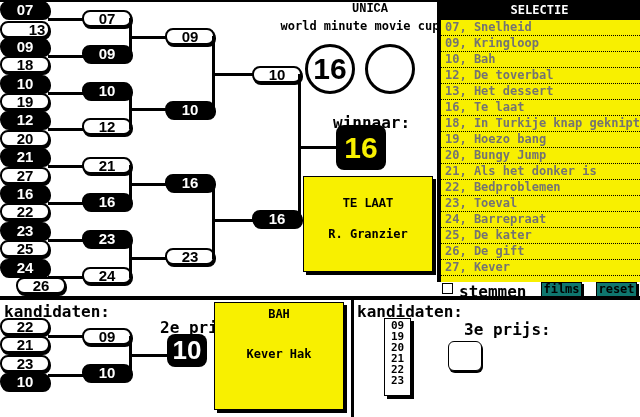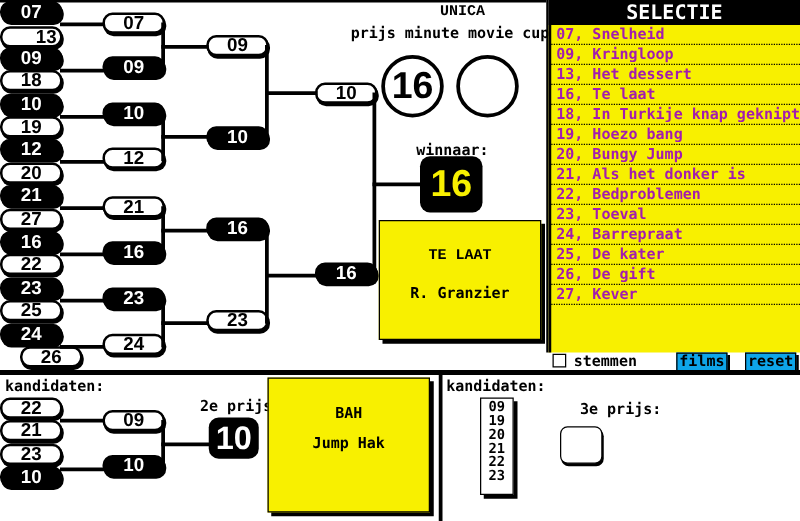--- a/index.html
+++ b/index.html
@@ -6,33 +6,33 @@
   body { width: 640px; height: 417px; background: #fff; position: relative; overflow: hidden;
          font-family: "DejaVu Sans", sans-serif; color: #000; }
   .pill { position: absolute; width: 50px; height: 17px; border: 2px solid #000; border-radius: 8px;
           font-family: "Liberation Sans", sans-serif; font-weight: bold; font-size: 15px; line-height: 13px;
           text-align: center; background: #fff; color: #000; box-shadow: 1px 2px 0 #000; cursor: pointer; }
   .pill.dark { background: #000; color: #fff; }
   .ln { position: absolute; background: #000; }
   .title { position: absolute; font-family: "DejaVu Sans Mono", monospace; font-weight: bold; font-size: 12px; text-align: center; }
   .circle { position: absolute; width: 50px; height: 50px; border: 3px solid #000; border-radius: 50%;
             font-family: "Liberation Sans", sans-serif; font-weight: bold; font-size: 30px; line-height: 44px; text-align: center; }
-  .lbl { position: absolute; font-family: "DejaVu Sans Mono", monospace; font-weight: bold; font-size: 12px; }
+  .lbl { position: absolute; font-family: "DejaVu Sans Mono", monospace; font-weight: bold; font-size: 16px; }
   .bigbox { position: absolute; background: #000; color: #f8f000; border-radius: 8px;
             font-family: "Liberation Sans", sans-serif; font-weight: bold; font-size: 30px; text-align: center; }
   .card { position: absolute; background: #f8f000; border: 1px solid #000; box-shadow: 3px 3px 0 #000;
           font-family: "DejaVu Sans Mono", monospace; font-weight: bold; font-size: 12px; text-align: center; }
   .card div { position: absolute; left: 0; right: 0; }
   .panel { position: absolute; left: 437px; top: 0; width: 203px; height: 282px; border-left: 2px solid #000; }
   .panel-head { height: 20px; background: #000; color: #fff; font-family: "DejaVu Sans Mono", monospace; font-weight: bold;
-                font-size: 16px; line-height: 20px; text-align: center; }
+                font-size: 12px; line-height: 20px; text-align: center; }
   .panel-list { position: absolute; top: 20px; left: 0; right: 0; bottom: 0; background: #f8f000; border-left: 2px solid #000; }
   .item { height: 16px; font-family: "DejaVu Sans Mono", monospace; font-weight: bold; font-size: 12px; line-height: 15px;
-          padding-left: 4px; border-bottom: 1px dotted #000; color: #a21caf; cursor: pointer; white-space: nowrap; }
-  .btn { position: absolute; height: 15px; border: 1px solid #000; box-shadow: 2px 2px 0 #000; background: #0ea5e9;
+          padding-left: 4px; border-bottom: 1px dotted #000; color: #737373; cursor: pointer; white-space: nowrap; }
+  .btn { position: absolute; height: 15px; border: 1px solid #000; box-shadow: 2px 2px 0 #000; background: #0f766e;
          font-family: "DejaVu Sans Mono", monospace; font-weight: bold; font-size: 12px; line-height: 13px; text-align: center; cursor: pointer; }
   .chk { position: absolute; width: 11px; height: 11px; border: 1px solid #000; background: #fff; cursor: pointer; }
   .divider-h { position: absolute; left: 0; width: 640px; height: 4px; top: 296px; background: #000; }
   .divider-v { position: absolute; left: 351px; width: 3px; top: 296px; height: 121px; background: #000; }
   .vlist { position: absolute; left: 384px; top: 318px; width: 27px; height: 78px; border: 1px solid #000;
            box-shadow: 3px 3px 0 #000; background: #fff; font-family: "DejaVu Sans Mono", monospace; font-weight: bold; font-size: 11px; text-align: center; line-height: 11px; padding-top: 1px; }
   .prize3 { position: absolute; left: 448px; top: 341px; width: 34px; height: 30px; border: 1px solid #000;
             border-radius: 6px; box-shadow: 1px 2px 0 #000; background: #fff; }
 </style>
 </head>
@@ -89,38 +89,40 @@
     <div class="pill dark" style="left: 252px; top: 210px;">16</div>
     <div class="ln" style="left: 212px; top: 36px; width: 3px; height: 76px;"></div>
     <div class="ln" style="left: 212px; top: 72.5px; width: 42px; height: 3px;"></div>
     <div class="ln" style="left: 212px; top: 182px; width: 3px; height: 77px;"></div>
     <div class="ln" style="left: 212px; top: 219px; width: 42px; height: 3px;"></div>
     <div class="ln" style="left: 298px; top: 74px; width: 3px; height: 146px;"></div>
     <div class="ln" style="left: 298px; top: 146px; width: 40px; height: 3px;"></div>
   </div>
 
 <div class="title" style="left:300px;top:2px;width:140px;font-family:Liberation Mono, monospace;">UNICA</div>
-<div class="title" style="left:278px;top:19px;width:164px;">prijs minute movie cup</div>
+<div class="title" style="left:278px;top:19px;width:164px;">world minute movie cup</div>
 
 <div class="circle" style="left:305px;top:44px;">16</div>
 <div class="circle" style="left:365px;top:44px;"></div>
 
 <div class="lbl" style="left:333px;top:113px;">winnaar:</div>
 <div class="bigbox" style="left:336px;top:125px;width:50px;height:45px;line-height:45px;">16</div>
 
 <div class="card" style="left:303px;top:176px;width:130px;height:96px;">
   <div style="top:20px;font-family:Liberation Mono, monospace;">TE LAAT</div>
   <div style="top:50px;">R. Granzier</div>
 </div>
 
 <div class="panel">
   <div class="panel-head">SELECTIE</div>
   <div class="panel-list" id="sel-list">
       <div class="item">07, Snelheid</div>
       <div class="item">09, Kringloop</div>
+      <div class="item">10, Bah</div>
+      <div class="item">12, De toverbal</div>
       <div class="item">13, Het dessert</div>
       <div class="item">16, Te laat</div>
       <div class="item">18, In Turkije knap geknipt</div>
       <div class="item">19, Hoezo bang</div>
       <div class="item">20, Bungy Jump</div>
       <div class="item">21, Als het donker is</div>
       <div class="item">22, Bedproblemen</div>
       <div class="item">23, Toeval</div>
       <div class="item">24, Barrepraat</div>
       <div class="item">25, De kater</div>
@@ -146,22 +148,22 @@
     <div class="pill" style="left: 82px; top: 328px;">09</div>
     <div class="pill dark" style="left: 82px; top: 364px;">10</div>
     <div class="ln" style="left: 48px; top: 335px; width: 36px; height: 3px;"></div>
     <div class="ln" style="left: 48px; top: 374px; width: 36px; height: 3px;"></div>
     <div class="ln" style="left: 129px; top: 336px; width: 3px; height: 38px;"></div>
     <div class="ln" style="left: 129px; top: 354px; width: 40px; height: 3px;"></div>
   </div>
 <div class="lbl" style="left:160px;top:318px;">2e prijs:</div>
 <div class="bigbox" style="left:167px;top:334px;color:#fff;width:40px;height:33px;line-height:33px;font-size:26px;">10</div>
 <div class="card" style="left:214px;top:302px;width:130px;height:108px;">
-  <div style="top:20px;">BAH</div>
-  <div style="top:44px;">Jump Hak</div>
+  <div style="top:4px;">BAH</div>
+  <div style="top:44px;">Kever Hak</div>
 </div>
 
 <div class="lbl" style="left:357px;top:302px;">kandidaten:</div>
 <div class="vlist" id="third-list">
     <div>09</div>
     <div>19</div>
     <div>20</div>
     <div>21</div>
     <div>22</div>
     <div>23</div>

